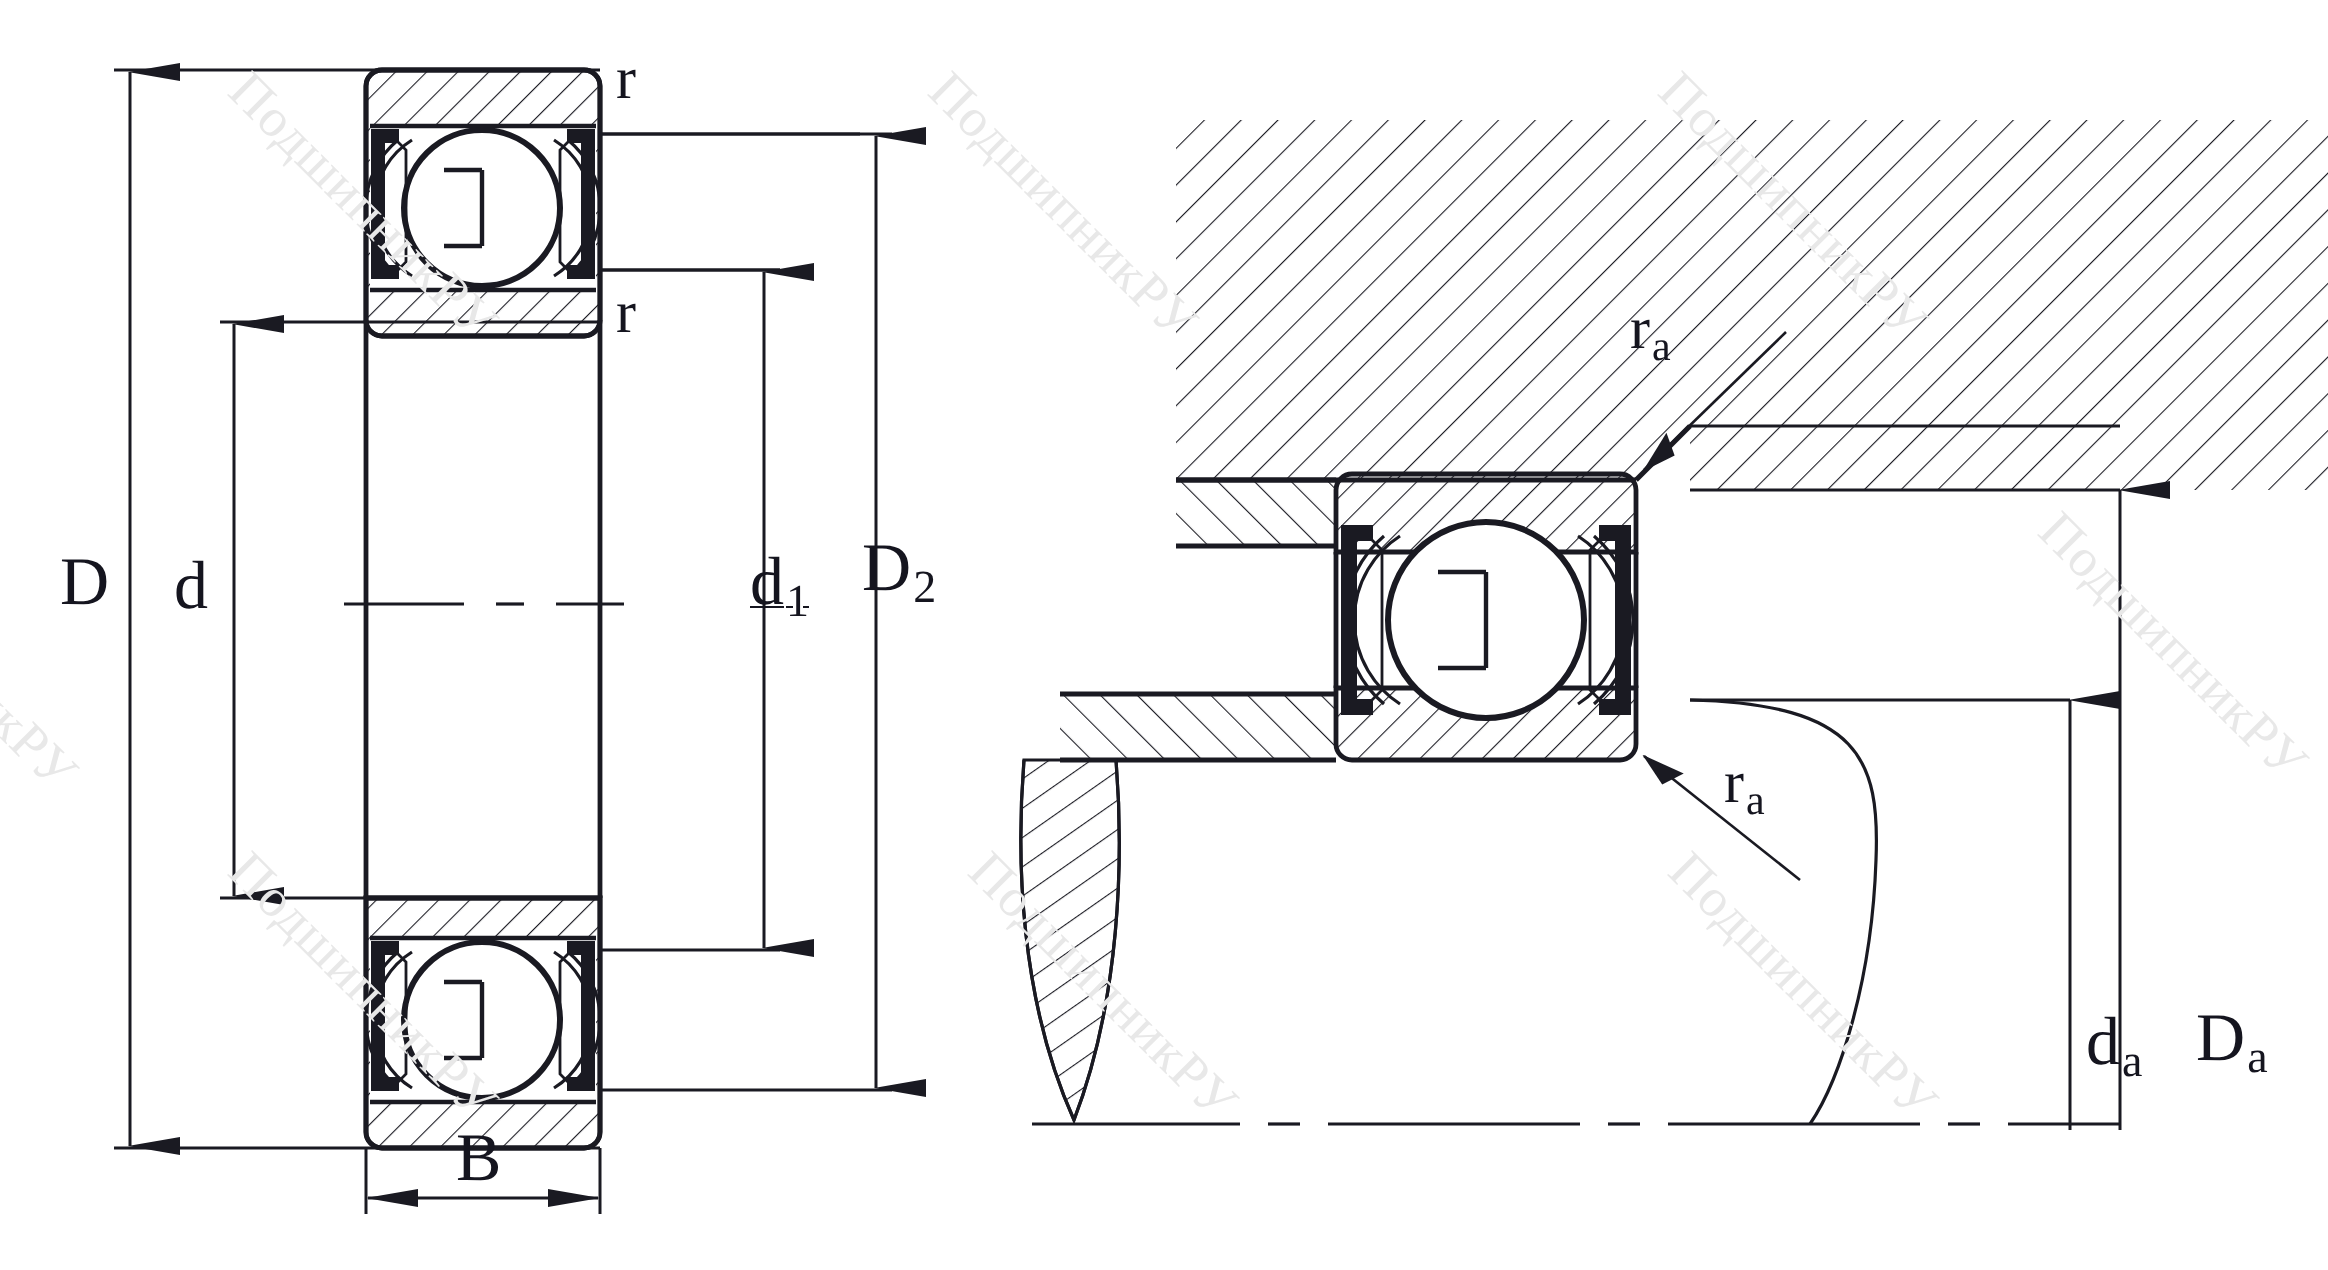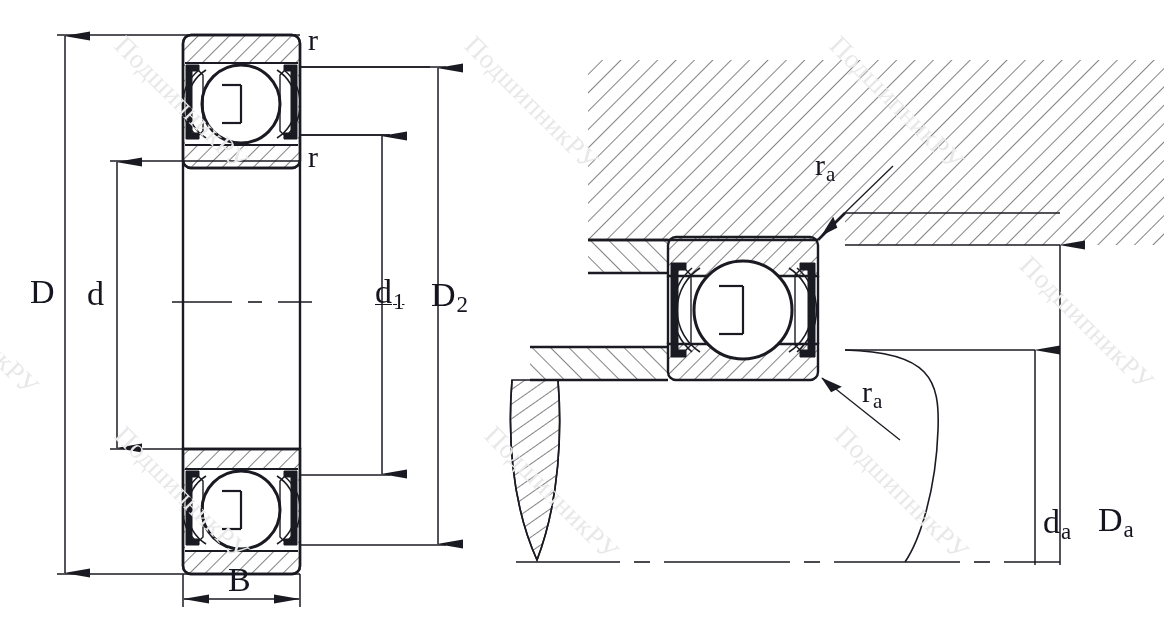--- a/index.html
+++ b/index.html
@@ -323,21 +323,21 @@
   </div>
 
   <div class="dimlabel small" style="left:308px; top:142px;">
     <span class="base">r</span>
   </div>
 
   <div class="dimlabel" style="left:375px; top:275px;text-decoration:underline;">
     <span class="base">d</span><span class="sub">1</span>
   </div>
 
-  <div class="dimlabel" style="left:431px; top:278px;">
+  <div class="dimlabel" style="left:431px; top:268px;">
     <span class="base">D</span><span class="sub">2</span>
   </div>
 
   <div class="dimlabel" style="left:228px; top:563px;">
     <span class="base">B</span>
   </div>
 
   <div class="dimlabel small" style="left:815px; top:150px;">
     <span class="base">r</span><span class="sub">a</span>
   </div>

